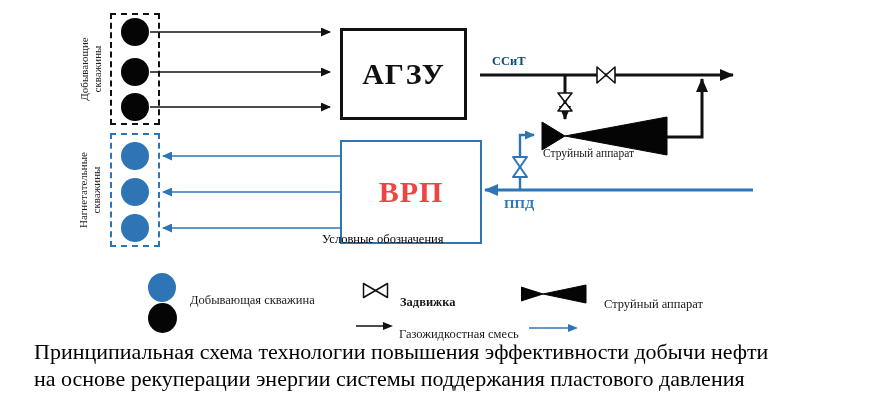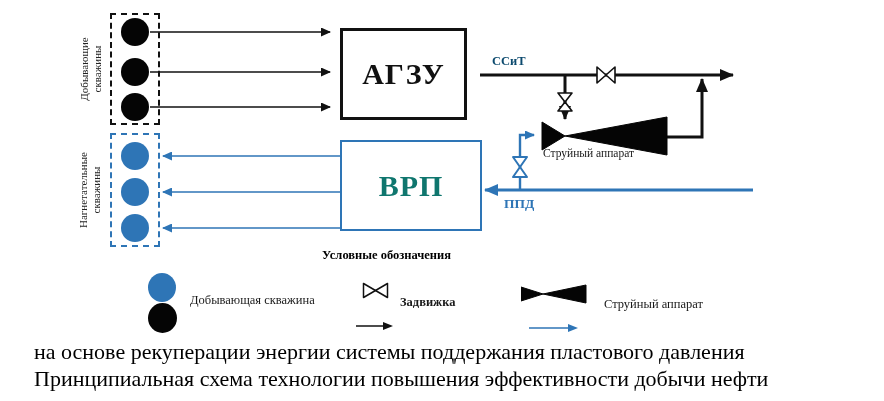--- a/index.html
+++ b/index.html
@@ -25,29 +25,29 @@
   }
   .v-label.prod { width:112px; height:28px; left:36px; top:55px; }
   .v-label.inj  { width:124px; height:28px; left:29px; top:176px; }
 
   
   .block {
     position:absolute; display:flex; align-items:center; justify-content:center;
     font-weight:bold; font-size:30px; letter-spacing:1px; background:#fff;
   }
   .block.agzu { left:340px; top:28px; width:127px; height:92px; border:3px solid #111; color:#111; }
-  .block.vrp  { left:340px; top:140px; width:142px; height:91px; border:2px solid #2E75B6; color:#0f766e; }
+  .block.vrp  { left:340px; top:140px; width:142px; height:104px; border:2px solid #2E75B6; color:#ef4444; }
 
   .line-tag { position:absolute; font-weight:bold; font-size:12.5px; color:#0c4a6e; }
   .line-tag.ssit { left:492px; top:54px; }
   .line-tag.ppd  { left:504px; top:196px; font-size:13.5px; color:#2E75B6; }
   .jet-tag { position:absolute; left:543px; top:147px; font-size:11.5px; color:#1a1a1a; }
 
   
-  .legend-title { position:absolute; left:322px; top:248px; font-weight:bold; font-size:12.5px; }
+  .legend-title { position:absolute; left:322px; top:232px; font-weight:normal; font-size:12.5px; }
   .legend-label { position:absolute; font-size:12.5px; color:#1a1a1a;margin-top:12px; }
   .lg-circle { position:absolute; border-radius:50%; }
   .lg-sym { position:absolute; }
 
   
   .caption { position:absolute; left:34px; top:338px; width:834px; font-size:22px; line-height:27px; color:#000; }
 </style>
 </head>
 <body>
 
@@ -153,36 +153,37 @@
     </svg>
   </div>
   <div class="legend-label" style="left:400px; top:283px;font-weight:bold;">Задвижка</div>
 
   <div class="lg-sym" style="left:356px; top:317px;">
     <svg width="38" height="10" viewBox="0 0 38 10">
       <line x1="0" y1="5" x2="27" y2="5" stroke="#111" stroke-width="1.5"></line>
       <polygon points="27,1 37,5 27,9" fill="#111"></polygon>
     </svg>
   </div>
+  <div class="legend-label" style="left:399px; top:315px;">Газожидкостная смесь</div>
 
   <div class="lg-sym" style="left:521px; top:284px;">
     <svg width="66" height="20" viewBox="0 0 66 20">
       <g fill="#050505" stroke="#050505" stroke-linejoin="round">
         <polygon points="0,3 0,17 22,10"></polygon>
         <polygon points="22,10 65,1 65,19"></polygon>
       </g>
     </svg>
   </div>
   <div class="legend-label" style="left:604px; top:285px;">Струйный аппарат</div>
 
   <div class="lg-sym" style="left:529px; top:319px;">
     <svg width="50" height="10" viewBox="0 0 50 10">
       <line x1="0" y1="5" x2="39" y2="5" stroke="#2E75B6" stroke-width="1.5"></line>
       <polygon points="39,1 49,5 39,9" fill="#2E75B6"></polygon>
     </svg>
   </div>
 
   <div class="caption">
+    <div>Принципиальная схема технологии повышения эффективности добычи нефти</div>
     <div>на основе рекуперации энергии системы поддержания пластового давления</div>
-    <div>Принципиальная схема технологии повышения эффективности добычи нефти</div>
   </div>
 
 </div>
 
 </body></html>

